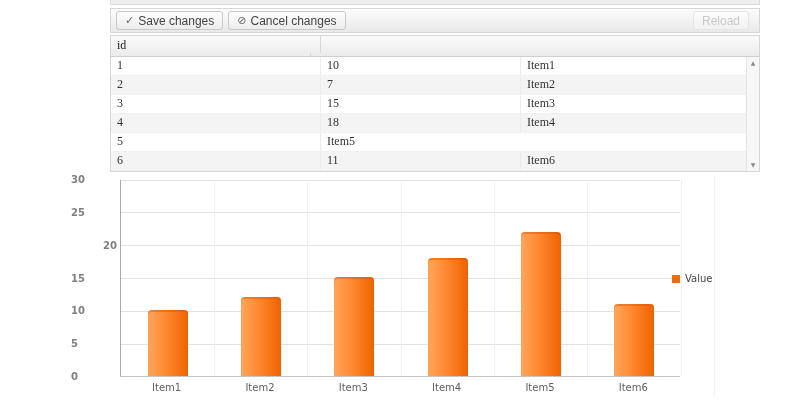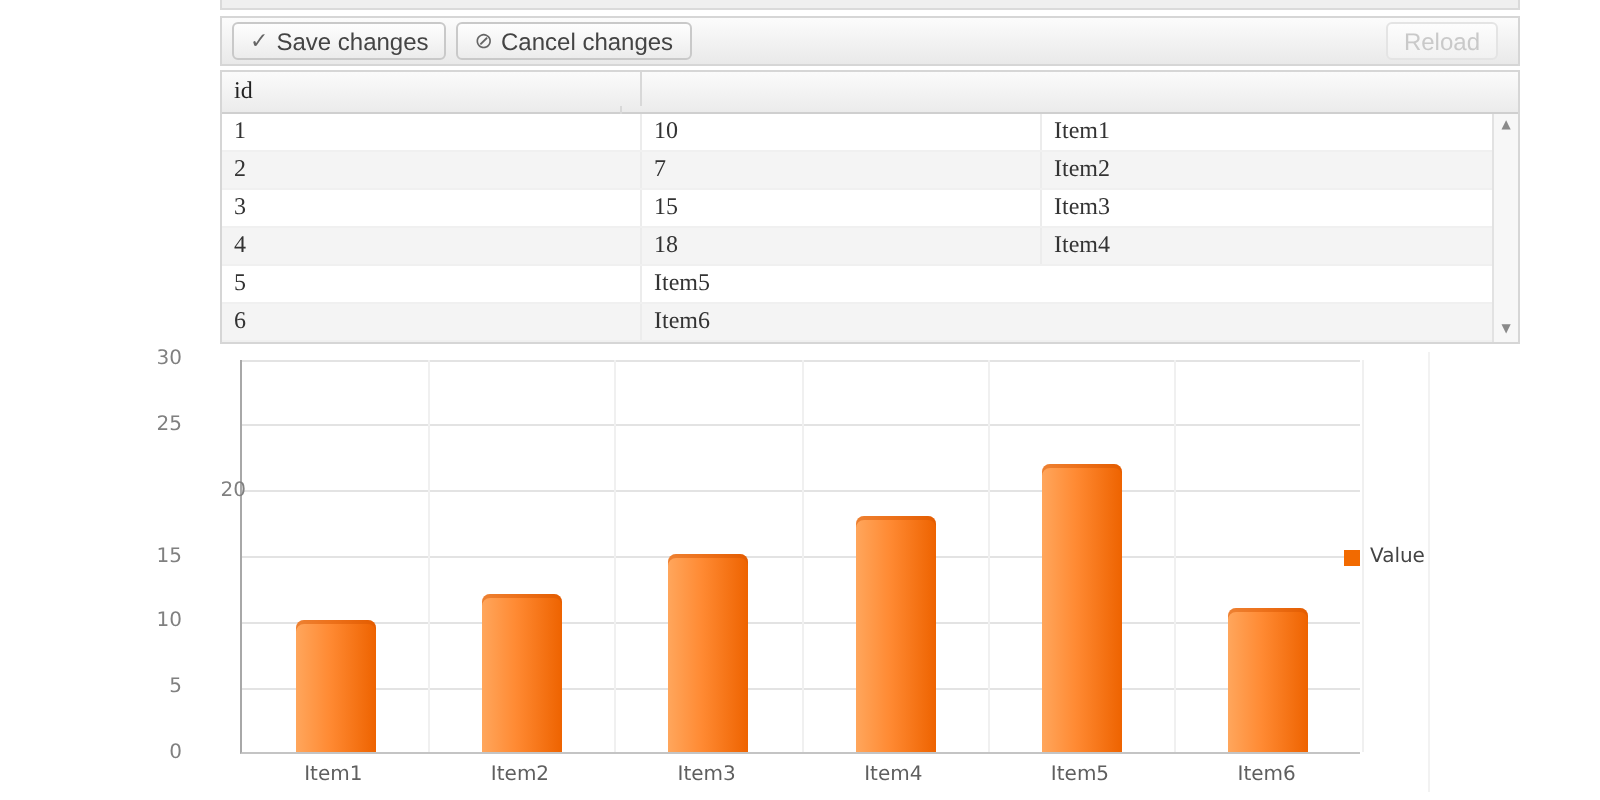--- a/index.html
+++ b/index.html
@@ -42,21 +42,21 @@
   
   .chart-wrap { position:absolute; left:95px; top:176px; width:620px; height:220px;
                 font-family:"DejaVu Sans", sans-serif; border-right:1px solid #f2f2f2; }
   .plot { position:absolute; left:25px; top:4px; width:560px; height:197px;
           border-left:1px solid #a8a8a8; border-bottom:1px solid #c4c4c4; }
   .hgrid { position:absolute; left:0; width:100%; height:1px; background:#e3e3e3; }
   .vgrid { position:absolute; top:0; height:100%; width:1px; background:#f0f0f0; }
   .bar { position:absolute; bottom:0; width:40px; border-radius:4px 4px 0 0;
          background:linear-gradient(90deg,#ffa65c 0%,#ff8a33 42%,#ee6300 100%);
          box-shadow:inset 0 2px 0 rgba(214,84,0,0.45); }
-  .ylab { position:absolute; width:20px; text-align:right; font-size:10px; color:#808080; }
+  .ylab { position:absolute; width:20px; text-align:left; font-size:10px; color:#808080;font-weight:bold; }
   .xlab { position:absolute; top:206px; text-align:center; font-size:10px; color:#5f5f5f; }
   .legend { position:absolute; left:577px; top:97px; display:flex; align-items:center; gap:5px; }
   .legend-marker { width:8px; height:8px; background:#f26a00; }
   .legend-label { font-size:10px; color:#444; }
 </style>
 </head>
 <body>
 
 <div class="page">
 
@@ -104,20 +104,21 @@
               <div class="g-cell c-id">4</div>
               <div class="g-cell c-value">18</div>
               <div class="g-cell c-item">Item4</div>
             </div>
             <div class="g-row">
               <div class="g-cell c-id">5</div>
               <div class="g-cell c-item">Item5</div>
             </div>
             <div class="g-row alt">
               <div class="g-cell c-id">6</div>
+              <div class="g-cell c-value">11</div>
               <div class="g-cell c-item">Item6</div>
             </div>
           </div>
         <div class="vscroll">
           <div class="vs-arrow vs-up">▲</div>
           <div class="vs-arrow vs-down">▼</div>
         </div>
       </div>
     </div>
   </div>

